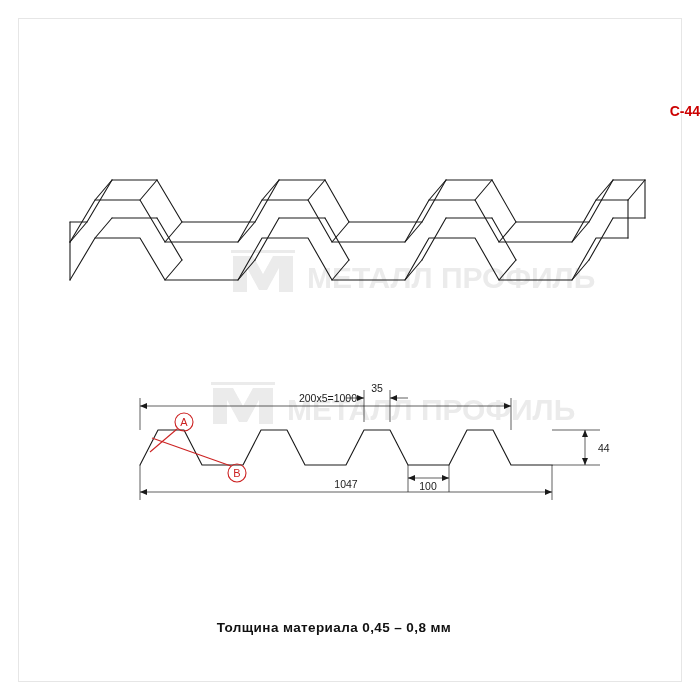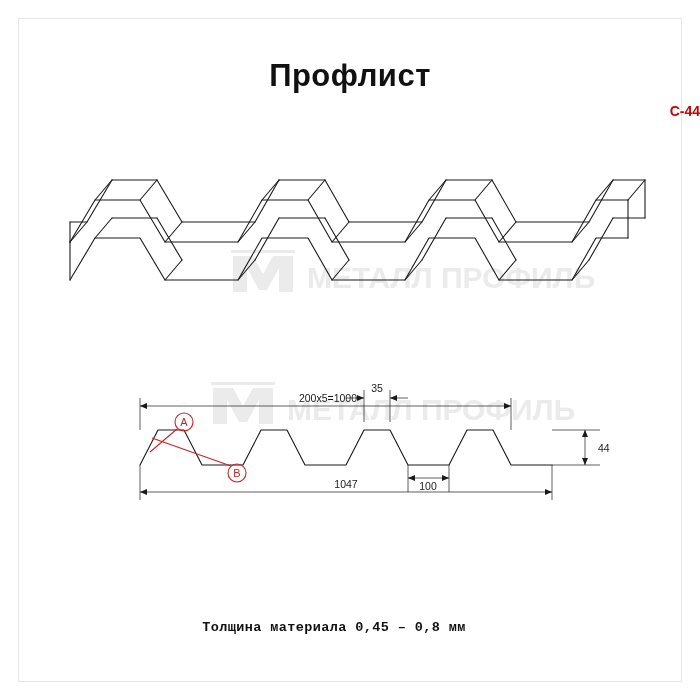--- a/index.html
+++ b/index.html
@@ -54,21 +54,20 @@
   .footnote {
     position: absolute;
     top: 620px;
     left: 0;
     width: 668px;
     text-align: center;
     font-size: 13.5px;
     font-weight: bold;
     letter-spacing: 0.4px;
     color: #111111;
-    font-family: Liberation Mono, monospace;
   }
   .iso-wrap {
     position: absolute;
     left: 0;
     top: 150px;
     width: 700px;
     height: 190px;
   }
   .section-wrap {
     position: absolute;
@@ -91,21 +90,20 @@
   .redtxt { fill: #cc2222; font-size: 11px; font-family: "Liberation Sans", sans-serif; }
   .dimtxt { fill: #1a1a1a; font-size: 10.5px; font-family: "Liberation Sans", sans-serif; }
 </style>
 </head>
 <body>
 
 <div class="page">
 
   <div class="frame"></div>
 
-  <div class="title">Профлист</div>
   <div class="subtitle">С-44</div>
 
   <div class="wm wm1">
     <svg width="300" height="70" viewBox="0 0 300 70">
       <g fill="#e9e9e9">
         <path d="M8 52 L8 16 L28 16 L38 34 L48 16 L68 16 L68 52 L54 52 L54 28 L42 50 L34 50 L22 28 L22 52 Z"></path>
         <rect x="6" y="10" width="64" height="3"></rect>
       </g>
       <text x="82" y="48" font-family="Liberation Sans, sans-serif" font-size="30" font-weight="bold" fill="#e9e9e9">МЕТАЛЛ ПРОФИЛЬ</text>
     </svg>

